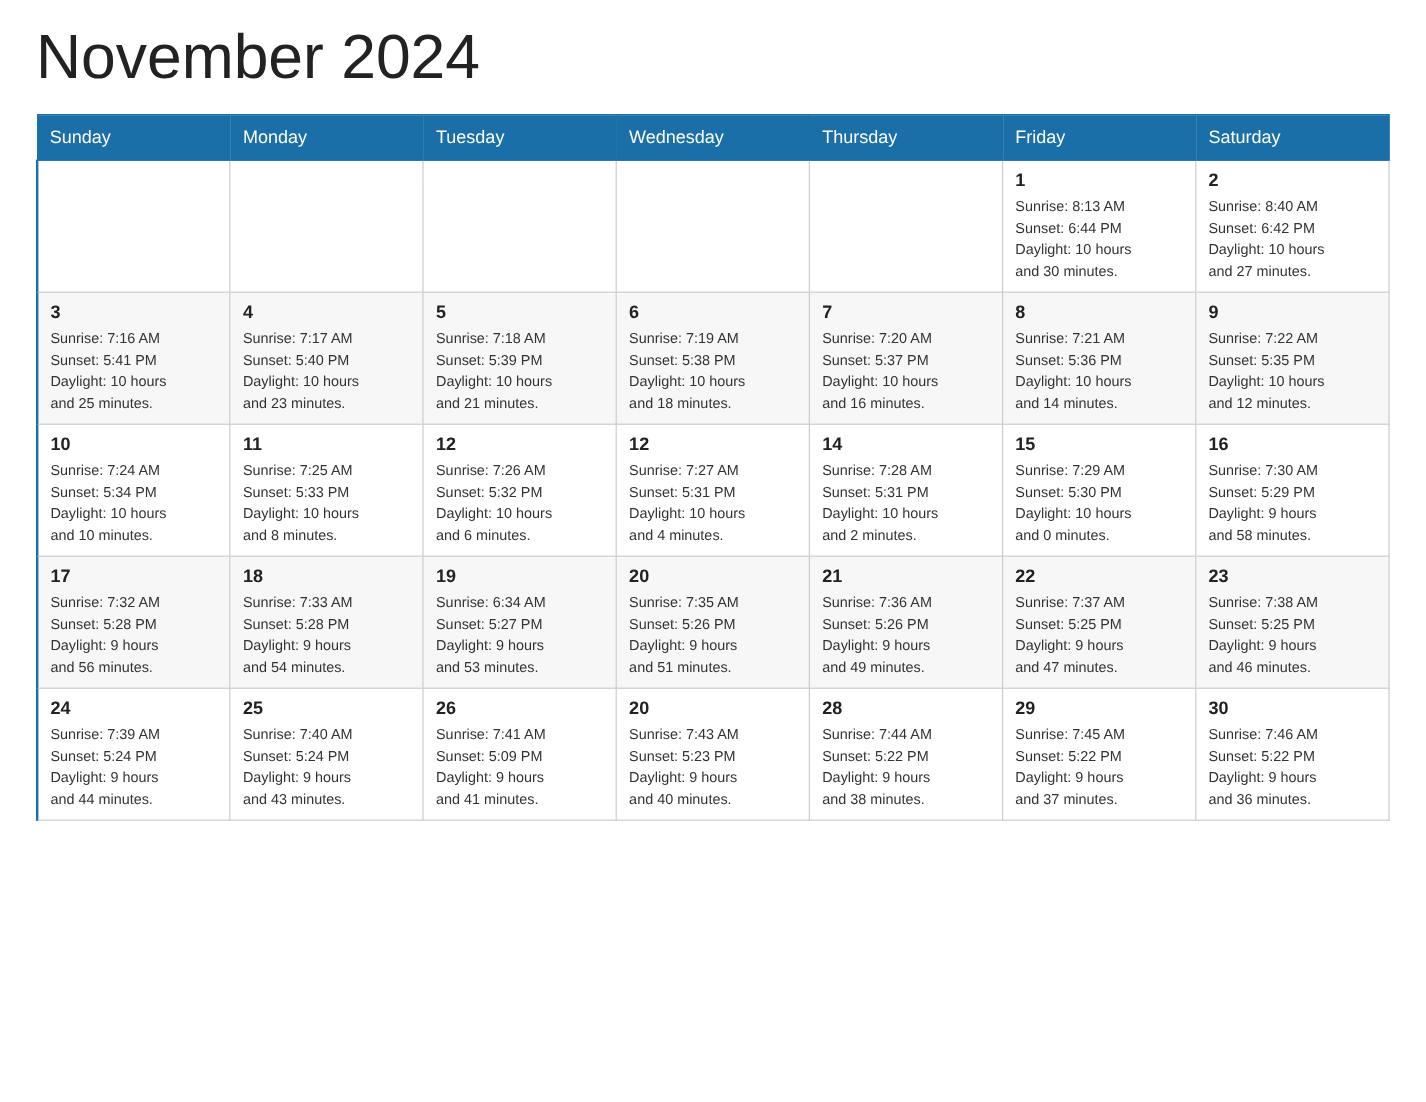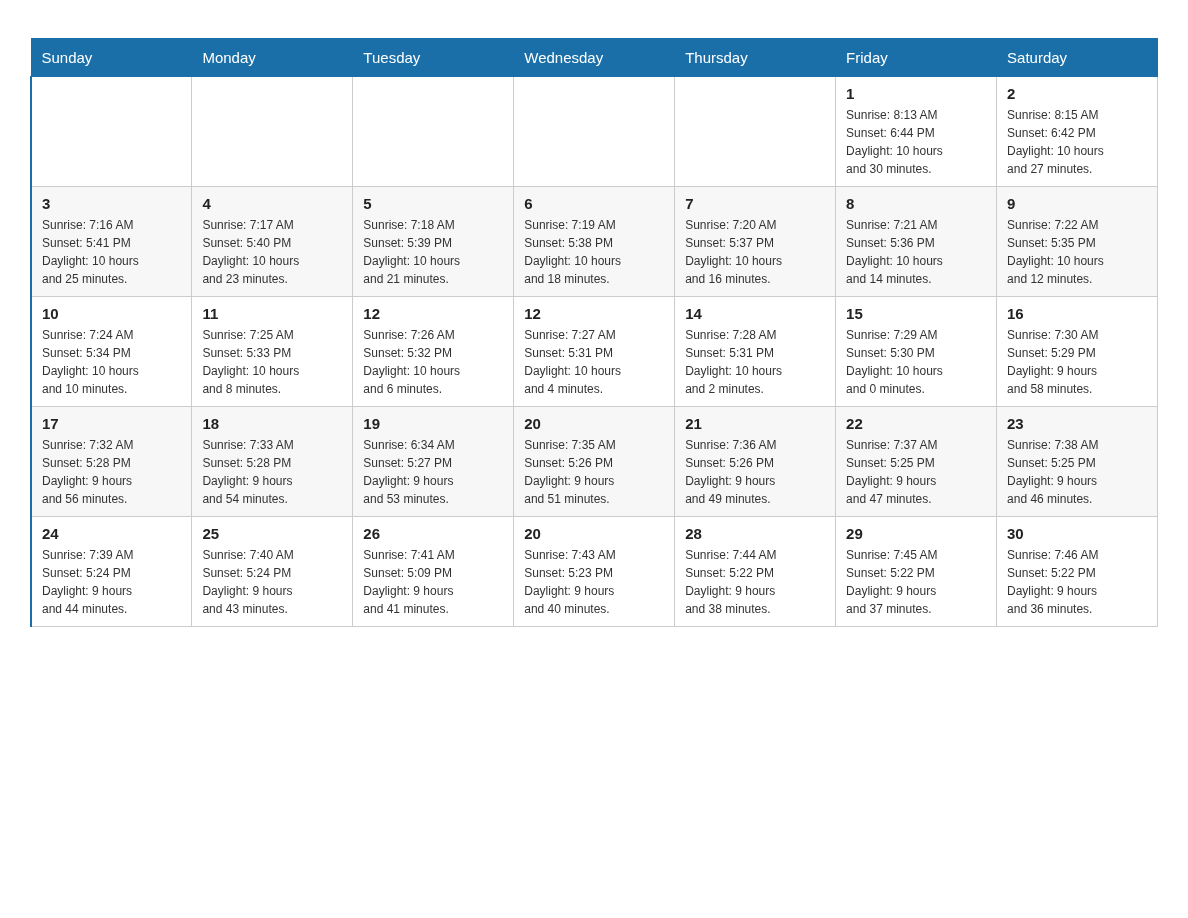--- a/index.html
+++ b/index.html
@@ -92,20 +92,21 @@
     }
     .calendar-table tbody tr td:first-child {
       border-left: 2px solid #1a6fa8;
     }
   </style>
 </head>
 <body>
 
 <div class="header-area">
   <div class="title-area">
+    <div class="month-title">November 2024</div>
   </div>
 </div>
 
 <table class="calendar-table">
   <thead>
     <tr>
     <th>Sunday</th>
         <th>Monday</th>
         <th>Tuesday</th>
         <th>Wednesday</th>
@@ -123,21 +124,21 @@
         <td class="empty-cell"></td>
         <td>
           <span class="day-number">1</span>
           <div class="day-info" style="white-space: pre-line;">Sunrise: 8:13 AM
 Sunset: 6:44 PM
 Daylight: 10 hours
 and 30 minutes.</div>
         </td>
         <td>
           <span class="day-number">2</span>
-          <div class="day-info" style="white-space: pre-line;">Sunrise: 8:15 AM
+          <div class="day-info" style="white-space: pre-line;">Sunrise: 8:40 AM
 Sunset: 6:42 PM
 Daylight: 10 hours
 and 27 minutes.</div>
         </td>
       </tr>
       <tr>
         <td>
           <span class="day-number">3</span>
           <div class="day-info" style="white-space: pre-line;">Sunrise: 7:16 AM
 Sunset: 5:41 PM

